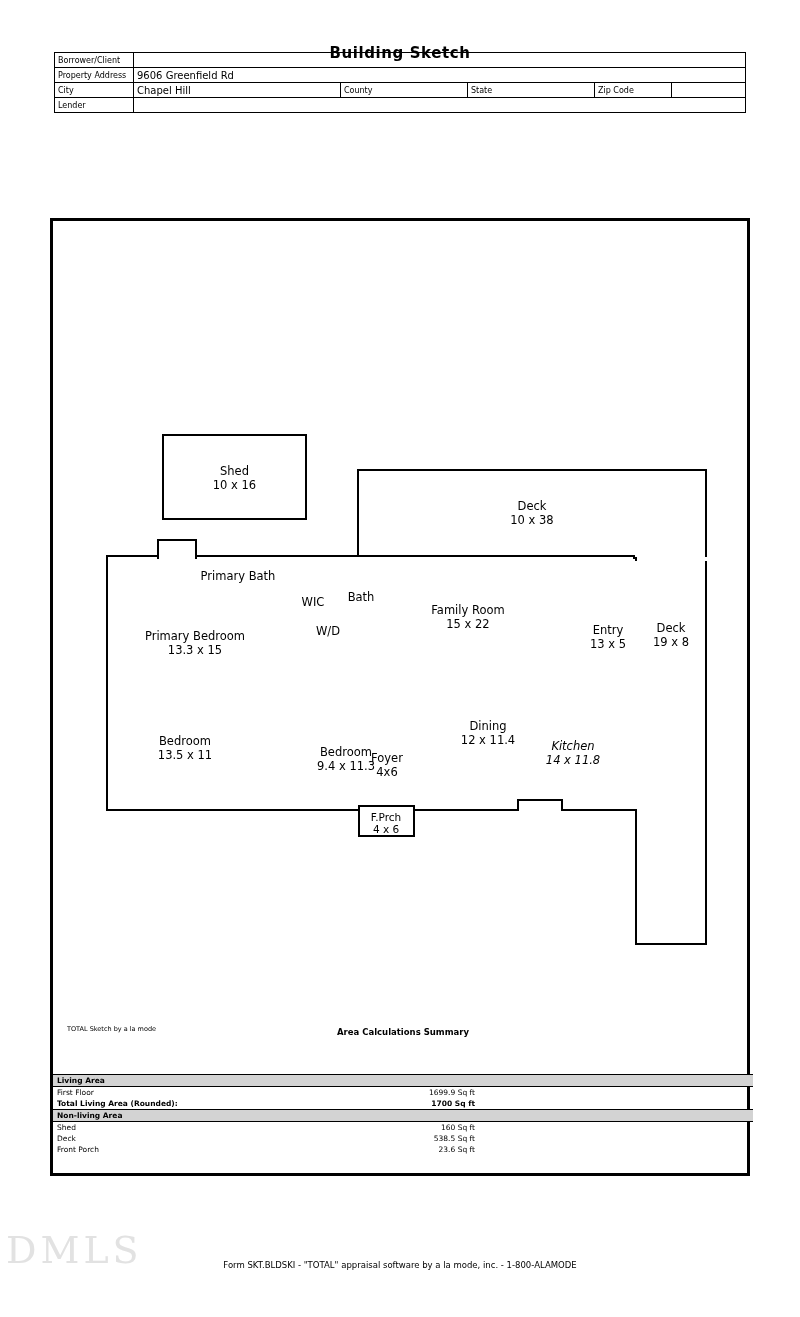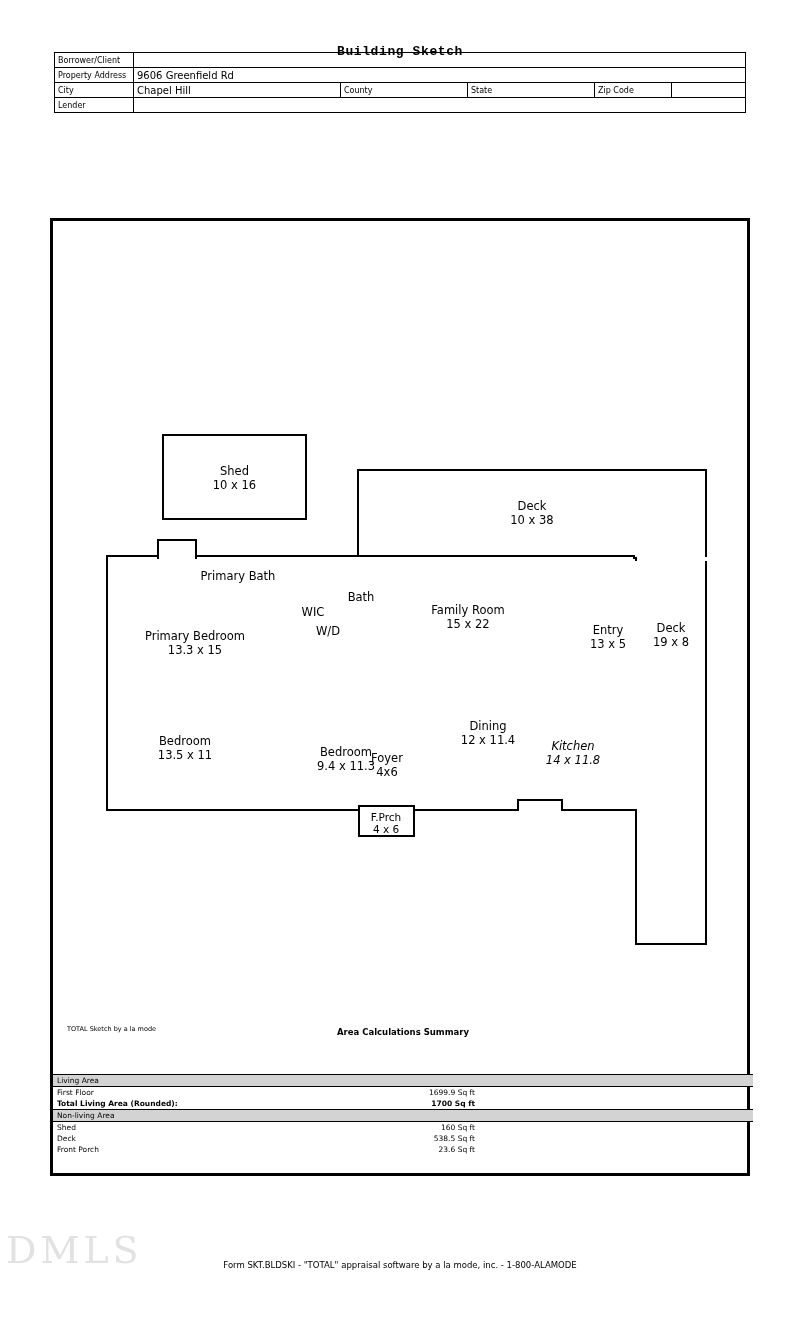--- a/index.html
+++ b/index.html
@@ -16,24 +16,23 @@
     overflow: hidden;
   }
 
   
   .doc-title {
     position: absolute;
     top: 44px;
     left: 0;
     width: 800px;
     text-align: center;
-    font-size: 13px;
+    font-size: 15px;
     font-weight: bold;
     letter-spacing: 0.6px;
-    font-family: Liberation Mono, monospace;
   }
 
   
   .info-table {
     position: absolute;
     left: 54px;
     top: 52px;
     width: 692px;
     border: 1px solid #000;
     border-collapse: collapse;
@@ -114,21 +113,21 @@
     border-collapse: collapse;
     font-size: 7.5px;
   }
   .area-table td {
     padding: 0 4px;
     height: 11px;
     vertical-align: middle;
   }
   .area-table tr.section td {
     background: #d3d3d3;
-    font-weight: normal;
+    font-weight: bold;
     border-top: 1px solid #000;
     border-bottom: 1px solid #000;
   }
   .area-table td.num {
     width: 120px;
     text-align: right;
     padding-right: 0;
   }
   .area-table tr.total td { font-weight: bold; }
 
@@ -225,21 +224,21 @@
 
   <div class="room-label" style="left:583px; top:400px; width:70px;">
     <span>Deck</span>
     <span class="dim">19 x 8</span>
   </div>
 
   <div class="room-label" style="left:115px; top:348px; width:140px;">
     <span>Primary Bath</span>
   </div>
 
-  <div class="room-label" style="left:230px; top:384px; width:60px;">
+  <div class="room-label" style="left:230px; top:374px; width:60px;">
     <span>WIC</span>
   </div>
 
   <div class="room-label" style="left:278px; top:369px; width:60px;">
     <span>Bath</span>
   </div>
 
   <div class="room-label" style="left:245px; top:403px; width:60px;">
     <span>W/D</span>
   </div>

